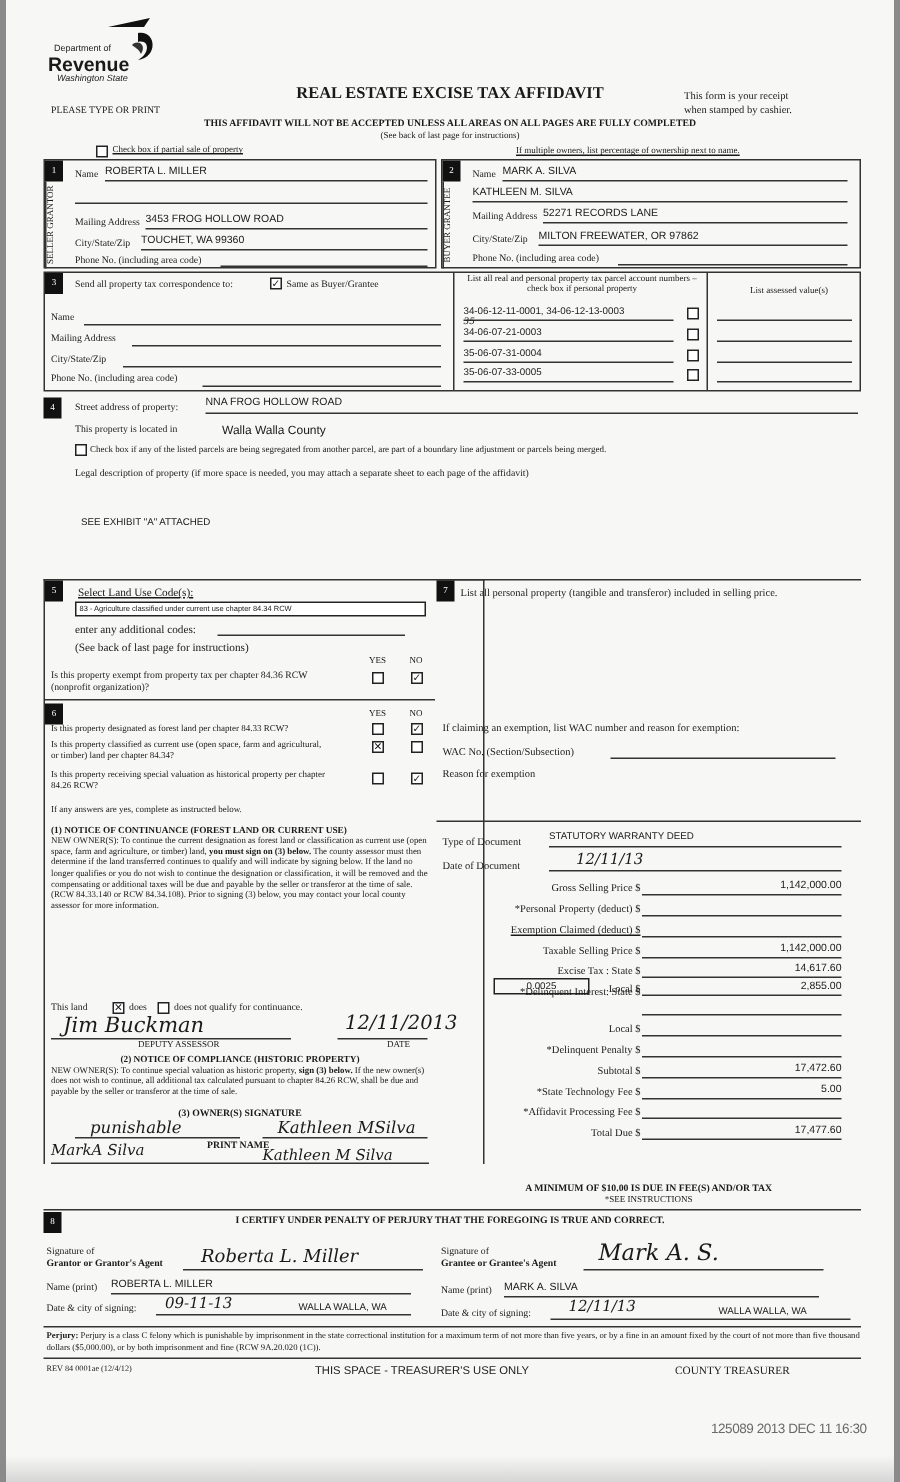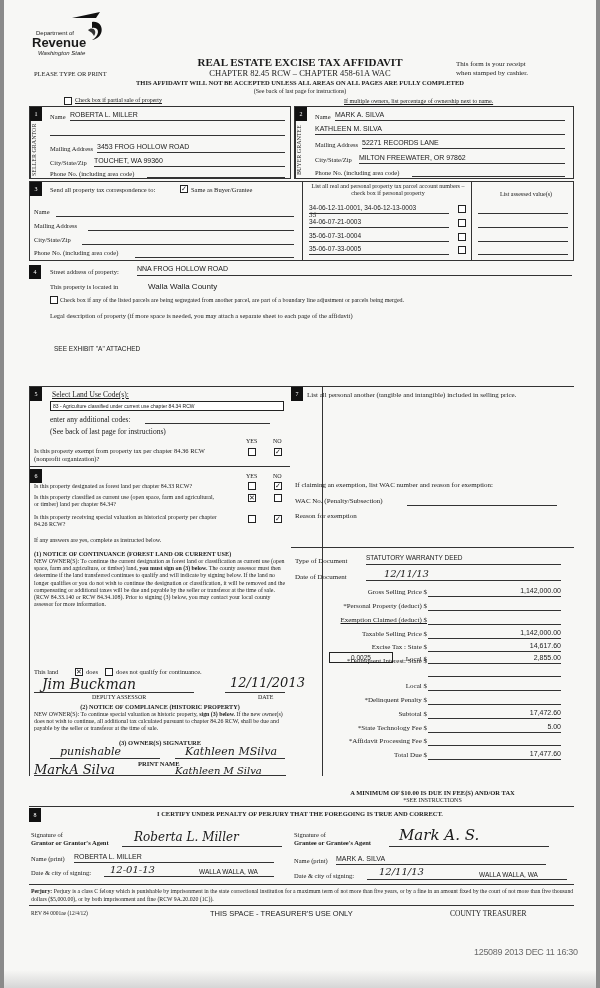--- a/index.html
+++ b/index.html
@@ -31,21 +31,20 @@
       <path d="M2 10 L30 4 L26 10 Z" fill="#111"></path>
       <path d="M22 14 C34 12 36 30 22 32 C30 28 30 18 22 20 Z" fill="#111"></path>
       <path d="M18 22 C22 18 28 22 24 28 C22 24 20 24 18 22 Z" fill="#333"></path>
     </svg>
     <div class="sans" style="position:absolute;left:4px;top:22px;font-size:6px;">Department of</div>
     <div class="sans bold" style="position:absolute;left:0;top:28px;font-size:13px;line-height:13px;">Revenue</div>
     <div class="sans" style="position:absolute;left:6px;top:42px;font-size:6px;font-style:italic;">Washington State</div>
   </div>
 
   <div class="abs bold" style="left:0;width:592px;top:56px;text-align:center;font-size:11px;">REAL ESTATE EXCISE TAX AFFIDAVIT</div>
-  <div class="abs" style="left:0;width:592px;top:68px;text-align:center;font-size:8.5px;">CHAPTER 82.45 RCW – CHAPTER 458-61A WAC</div>
   <div class="lbl" style="left:30px;top:70px;font-size:6.5px;">PLEASE TYPE OR PRINT</div>
   <div class="lbl" style="left:452px;top:60px;font-size:7px;">This form is your receipt</div>
   <div class="lbl" style="left:452px;top:69px;font-size:7px;">when stamped by cashier.</div>
   <div class="abs bold" style="left:0;width:592px;top:79px;text-align:center;font-size:6.5px;">THIS AFFIDAVIT WILL NOT BE ACCEPTED UNLESS ALL AREAS ON ALL PAGES ARE FULLY COMPLETED</div>
   <div class="abs" style="left:0;width:592px;top:88px;text-align:center;font-size:6px;">(See back of last page for instructions)</div>
 
   <div class="cb" style="left:60px;top:97px;"></div>
   <div class="lbl sm" style="left:71px;top:97px;text-decoration:underline;">Check box if partial sale of property</div>
   <div class="lbl sm" style="left:340px;top:98px;text-decoration:underline;">If multiple owners, list percentage of ownership next to name.</div>
 
@@ -172,31 +171,31 @@
       <span>NEW OWNER(S): To continue special valuation as historic property,</span>
       <b>sign (3) below.</b>
       <span>If the new owner(s) does not wish to continue, all additional tax calculated pursuant to chapter 84.26 RCW, shall be due and payable by the seller or transferor at the time of sale.</span>
     </div>
     <div class="abs bold" style="left:0;width:260px;top:352px;text-align:center;font-size:6.5px;">(3) OWNER(S) SIGNATURE</div>
     <div class="abs hand" style="left:30px;top:358px;font-size:11px;">punishable</div>
     <div class="line" style="left:20px;top:358px;width:110px;height:14px;"></div>
     <div class="abs hand" style="left:155px;top:358px;font-size:11px;text-align:right;">Kathleen MSilva</div>
     <div class="line" style="left:145px;top:358px;width:110px;height:14px;"></div>
     <div class="lbl bold" style="left:108px;top:373px;font-size:6.5px;">PRINT NAME</div>
-    <div class="abs hand" style="left:4px;top:375px;font-size:13px;">MarkA Silva</div>
+    <div class="abs hand" style="left:4px;top:375px;font-size:10px;">MarkA Silva</div>
     <div class="abs hand" style="left:145px;top:378px;font-size:10px;">Kathleen M Silva</div>
     <div class="line" style="left:4px;top:376px;width:252px;height:13px;"></div>
   </div>
 
   <div class="abs" style="left:287px;top:386px;width:283px;height:390px;border-top:1px solid #333;">
     <div class="num" style="left:0;top:0;">7</div>
-    <div class="abs" style="left:16px;top:3px;width:255px;font-size:7px;line-height:10px;">List all  personal another (tangible and intangible) included in selling price.</div>
+    <div class="abs" style="left:16px;top:3px;width:255px;font-size:7px;line-height:10px;">List all  personal property (tangible and transferor) included in selling price.</div>
     <div class="abs" style="left:16px;top:26px;width:255px;height:60px;"></div>
     <div class="lbl" style="left:4px;top:94px;font-size:7px;">If claiming an exemption, list WAC number and reason for exemption:</div>
-    <div class="lbl" style="left:4px;top:110px;font-size:7px;">WAC No. (Penalty/Subsection)</div>
+    <div class="lbl" style="left:4px;top:110px;font-size:7px;">WAC No. (Section/Subsection)</div>
     <div class="line" style="left:116px;top:110px;width:150px;height:9px;"></div>
     <div class="lbl" style="left:4px;top:125px;font-size:7px;">Reason for exemption</div>
     <div class="hdiv" style="left:0;top:160px;width:283px;"></div>
 
     <div class="lbl" style="left:4px;top:170px;font-size:7px;font-family:Liberation Serif, serif;">Type of Document</div>
     <div class="line typed" style="left:75px;top:167px;width:195px;height:11px;font-size:6.5px;">STATUTORY WARRANTY DEED</div>
     <div class="lbl" style="left:4px;top:186px;font-size:7px;">Date of Document</div>
     <div class="line hand" style="left:75px;top:181px;width:195px;height:13px;font-size:10px;padding-left:18px;">12/11/13</div>
 
     <div class="abs right" style="left:0;width:136px;top:201px;font-size:7px;">Gross Selling Price $</div>
@@ -235,21 +234,21 @@
   <div class="abs bold" style="left:0;width:592px;top:810px;text-align:center;font-size:6.5px;">I CERTIFY UNDER PENALTY OF PERJURY THAT THE FOREGOING IS TRUE AND CORRECT.</div>
 
   <div class="lbl" style="left:27px;top:831px;">Signature of</div>
   <div class="lbl bold" style="left:27px;top:839px;">Grantor or Grantor's Agent</div>
   <div class="abs hand" style="left:130px;top:830px;font-size:12px;">Roberta L. Miller</div>
   <div class="line" style="left:118px;top:835px;width:160px;height:12px;"></div>
   <div class="lbl" style="left:27px;top:855px;">Name (print)</div>
   <div class="line typed" style="left:70px;top:853px;width:200px;height:10px;">ROBERTA L. MILLER</div>
   <div class="lbl" style="left:27px;top:869px;">Date &amp; city of signing:</div>
   <div class="line" style="left:100px;top:866px;width:170px;height:11px;"></div>
-  <div class="abs hand" style="left:106px;top:864px;font-size:10px;">12-01-13</div>
+  <div class="abs hand" style="left:106px;top:864px;font-size:10px;">09-11-13</div>
   <div class="abs typed" style="left:195px;top:868px;font-size:6.5px;">WALLA WALLA, WA</div>
 
   <div class="lbl" style="left:290px;top:831px;">Signature of</div>
   <div class="lbl bold" style="left:290px;top:839px;">Grantee or Grantee's Agent</div>
   <div class="abs hand" style="left:395px;top:826px;font-size:15px;">Mark A. S.</div>
   <div class="line" style="left:385px;top:835px;width:160px;height:12px;"></div>
   <div class="lbl" style="left:290px;top:857px;">Name (print)</div>
   <div class="line typed" style="left:332px;top:855px;width:210px;height:10px;">MARK A. SILVA</div>
   <div class="lbl" style="left:290px;top:872px;">Date &amp; city of signing:</div>
   <div class="line" style="left:363px;top:869px;width:200px;height:11px;"></div>

